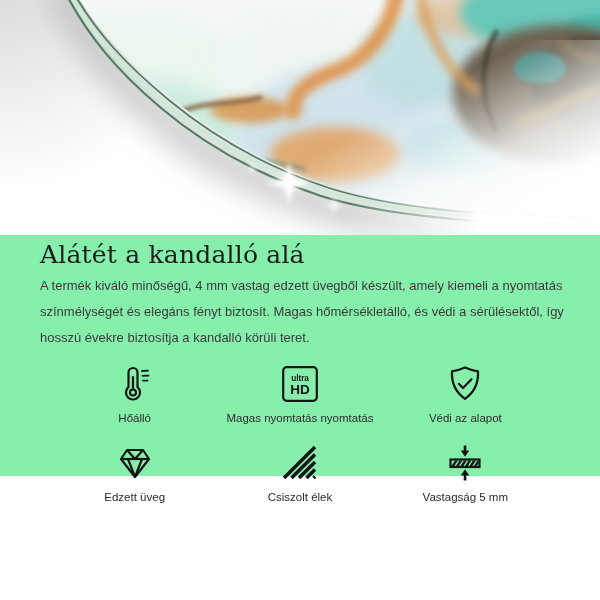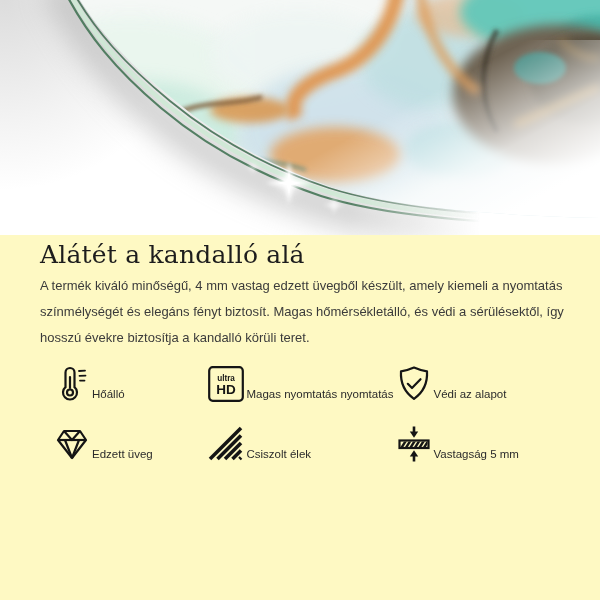--- a/index.html
+++ b/index.html
@@ -1,28 +1,28 @@
 <!DOCTYPE html>
 <html style="--page-bg: #ffffff; --text-heading: #1d1d1d; --text-body: #3b3b3b; --icon: #151515; --art-base: #dcebee; --art-white: #f5f8f6; --art-mint: #c8eadd; --art-teal: #62c8ba; --art-teal-deep: #2f7d7c; --art-blue: #cfe2ea; --art-orange: #e09550; --art-orange-deep: #c97f3b; --art-brown: #6e6352; --art-brown-dark: #3a352b; --glass-edge-light: #cfe8d5; --glass-edge-dark: #3c6a4e; --shadow: #a3a3a3;"><head>
 <meta charset="utf-8">
 <style>
   html,body{margin:0;padding:0;width:600px;height:600px;background:var(--page-bg,#fff);overflow:hidden;
     font-family:"Liberation Sans",sans-serif;}
-  .page{width:600px;height:600px;position:relative;background:#fef9c3;}
+  .page{width:600px;height:476px;position:relative;background:#86efac;}
   .hero{width:600px;height:235px;position:relative;}
   .hero svg{display:block;}
   .content{padding:0 40px;}
   .title{margin:2px 0 0;font-family:"DejaVu Serif","Liberation Serif",serif;font-weight:400;
     font-size:25px;line-height:36px;color:var(--text-heading,#1d1d1d);letter-spacing:.2px;}
   .title span{display:block;}
   .desc{margin:0 0 0;width:524px;font-size:13px;line-height:26px;color:var(--text-body,#3b3b3b);}
   .features{margin-top:12px;display:grid;grid-template-columns:repeat(3,1fr);row-gap:18px;padding:0 12px;}
-  .feature{display:flex;flex-direction:row;align-items:center;}
+  .feature{display:flex;flex-direction:column;align-items:center;}
   .iconbox{height:42px;display:flex;align-items:center;justify-content:center;}
-  .flabel{margin-top:19px;font-size:11.5px;color:#2b2b2b;white-space:nowrap;}
+  .flabel{margin-top:7px;font-size:11.5px;color:#2b2b2b;white-space:nowrap;}
   .ic{stroke:var(--icon,#151515);fill:none;stroke-width:2.2;}
 </style>
 </head>
 <body>
 
 <div class="page">
 
   <div class="hero">
     <svg width="600" height="235" viewBox="0 0 600 235">
       <defs>

